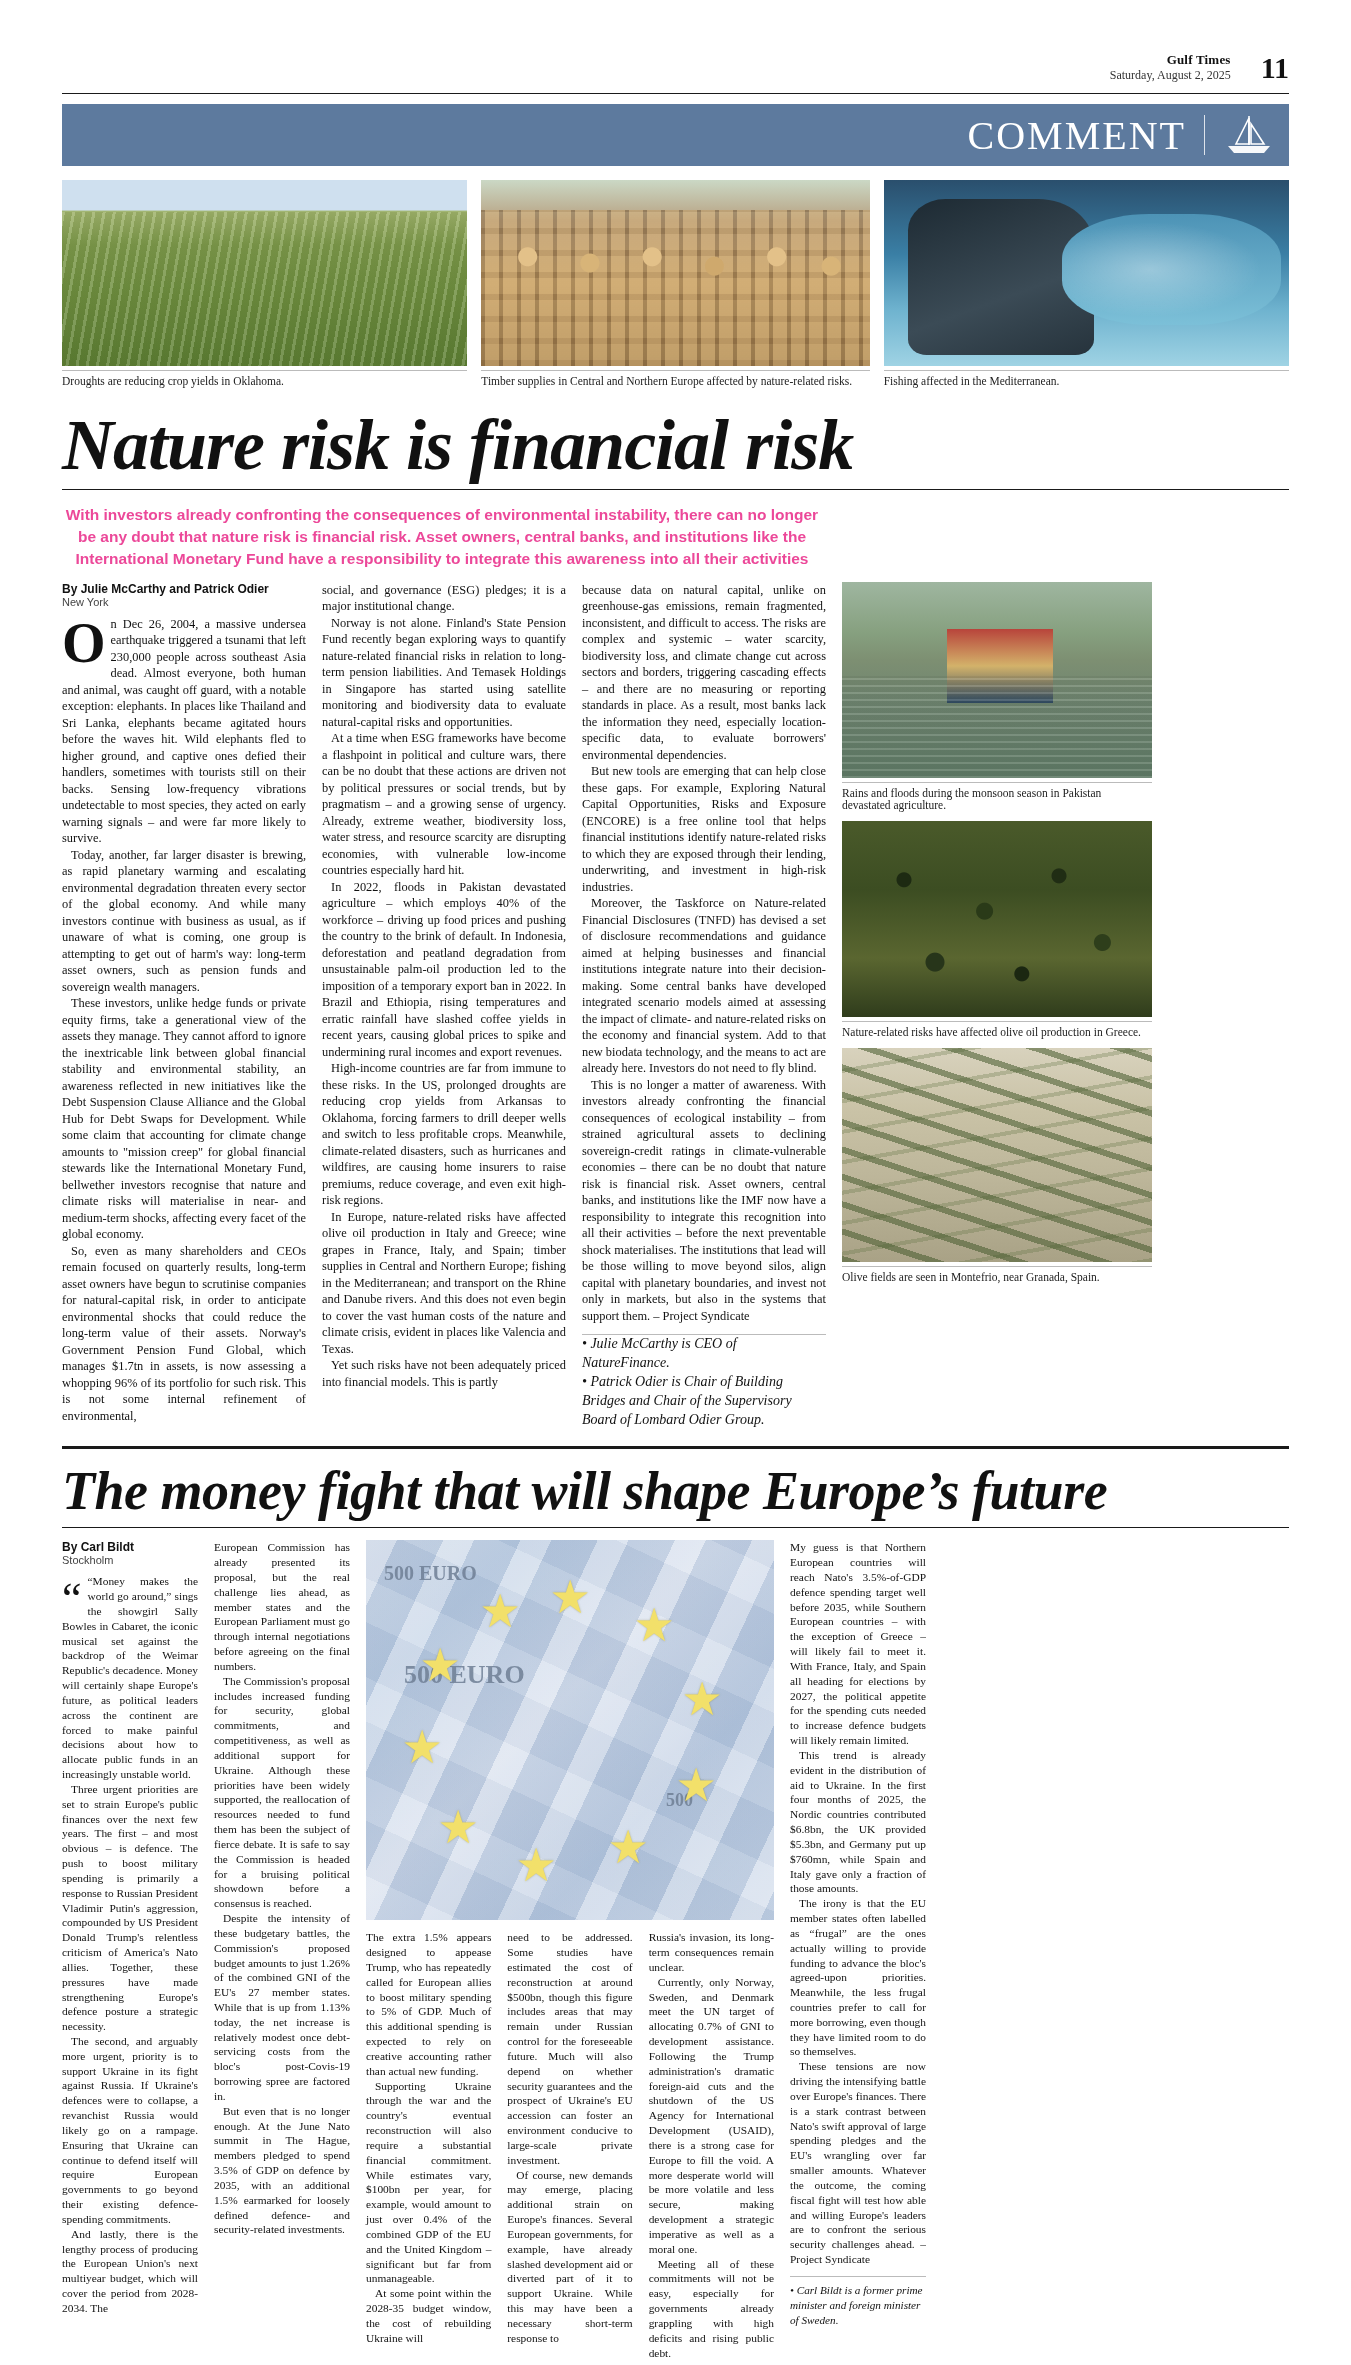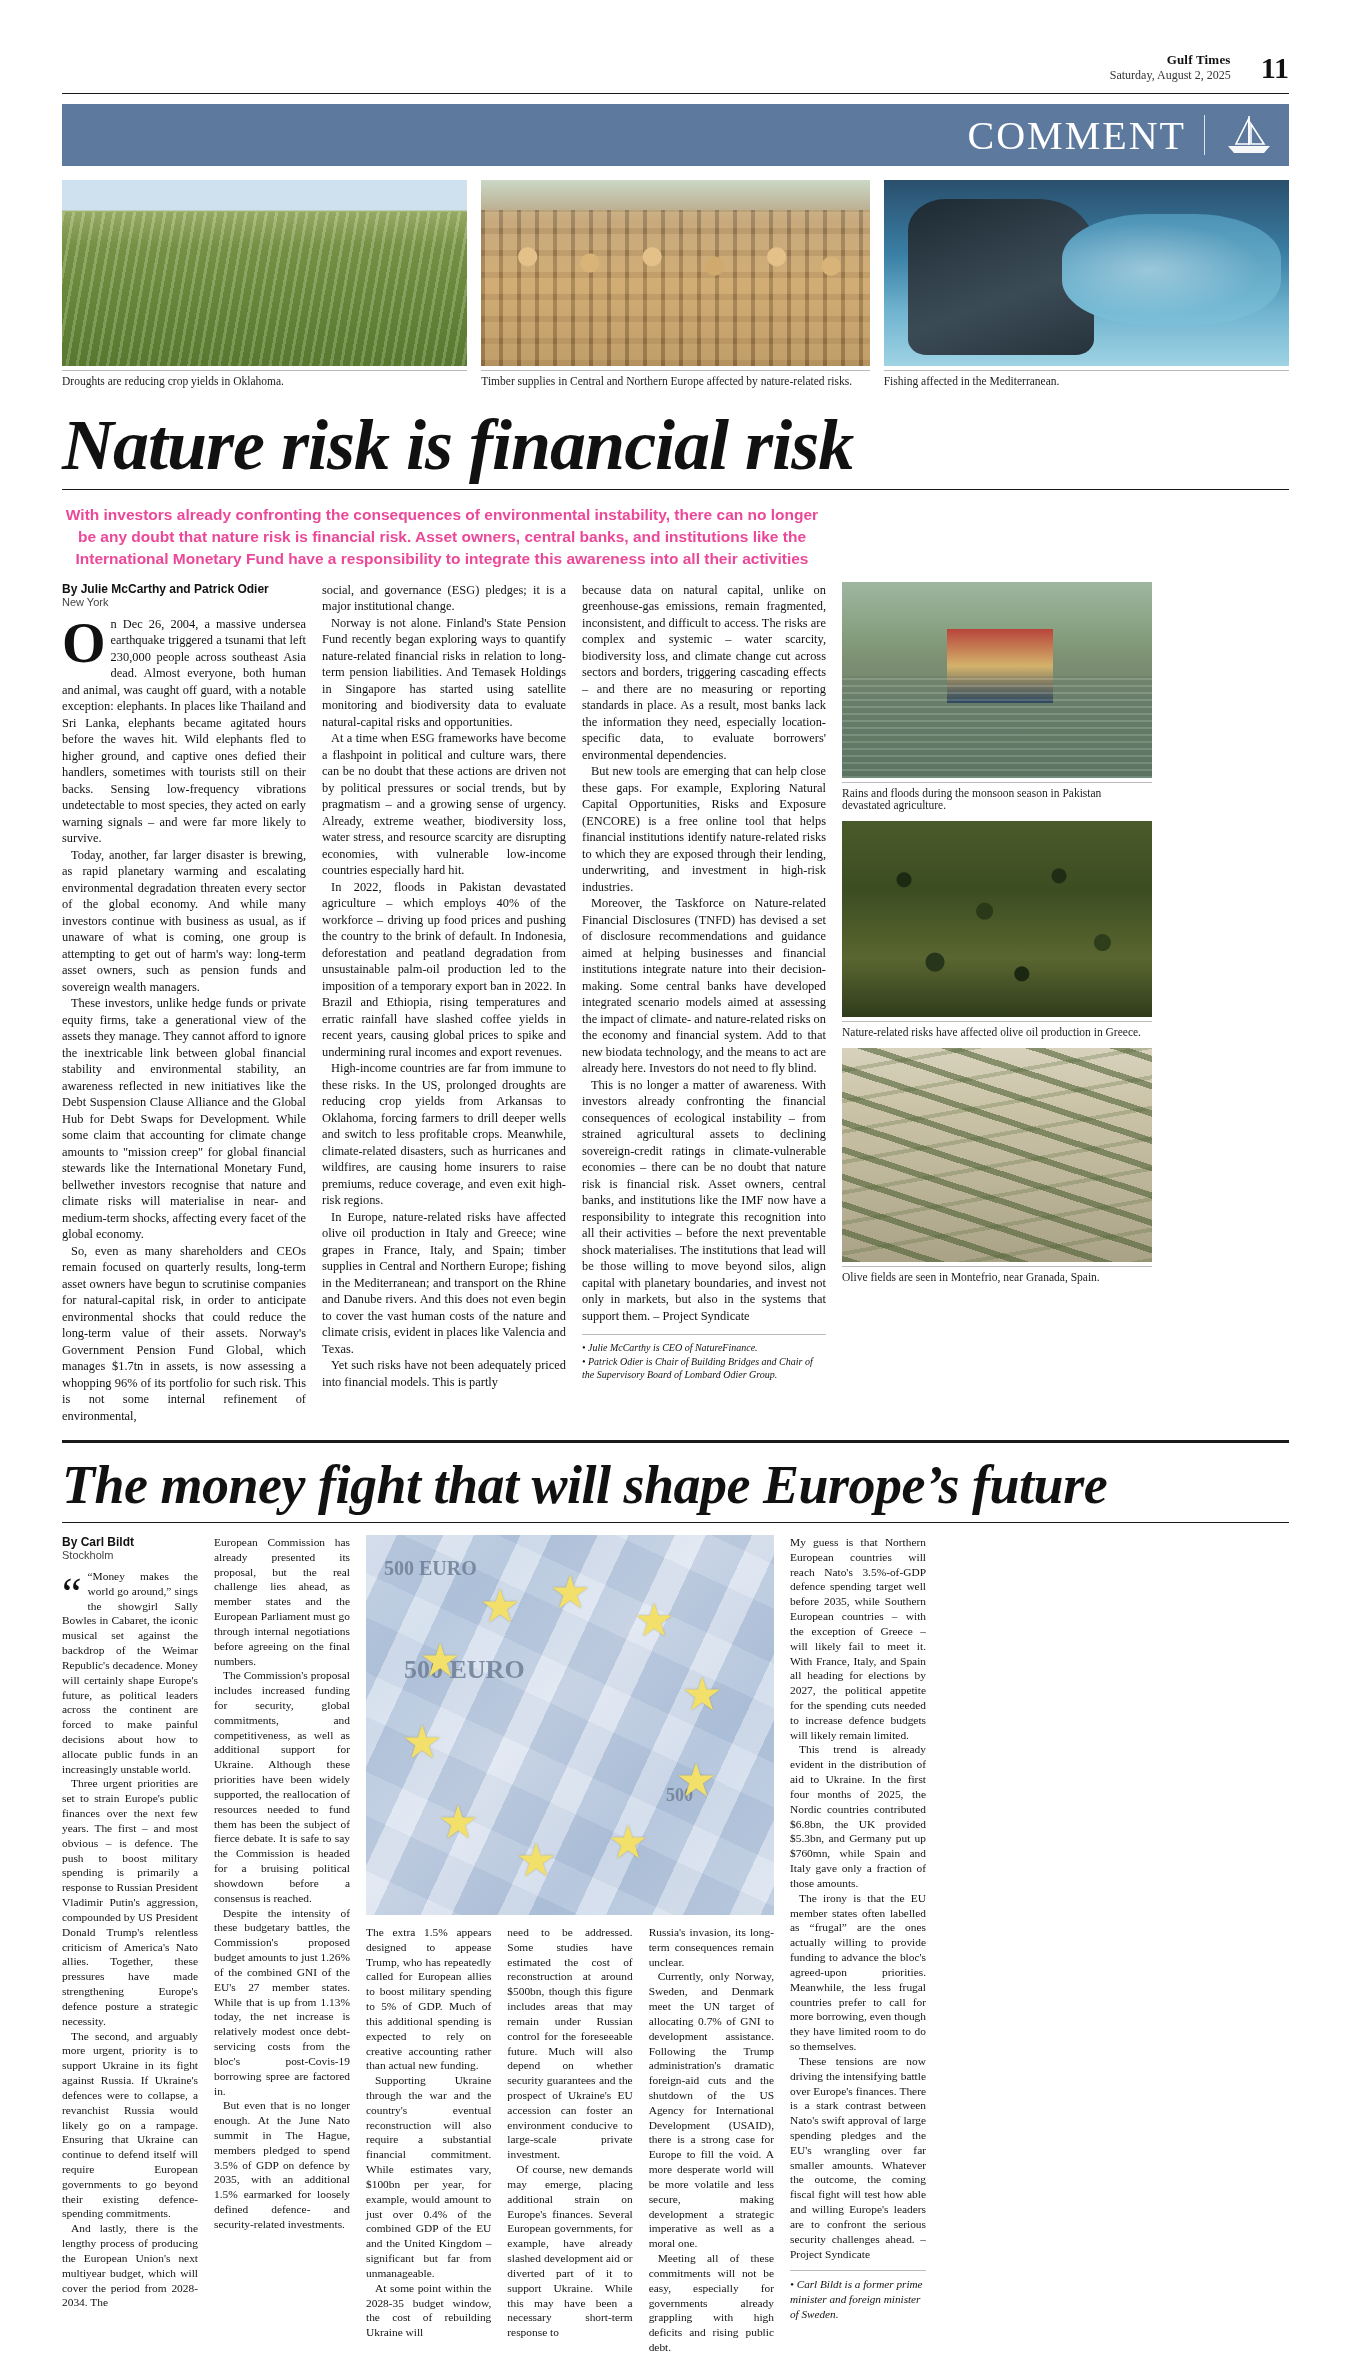--- a/index.html
+++ b/index.html
@@ -197,25 +197,24 @@
   .dropcap-wrap p:first-child::first-letter {
     float: left;
     font-size: 56px;
     line-height: .84;
     padding: 4px 5px 0 0;
     font-family: "Liberation Serif", serif;
     font-weight: bold;
   }
   .italic-note {
     font-style: italic;
-    font-size: 10px;
+    font-size: 14px;
     line-height: 1.35;
     margin-top: 10px;
     border-top: 1px solid #bbb;
-    padding-top: 6px;
   }
 
   
   .rail { width: 310px; }
   .rail .ph { height: 196px; }
   .rail .ph.tall { height: 214px; }
   .rail .cap { margin-bottom: 10px; }
 
   .ph-flood {
     background: linear-gradient(180deg,#9fb6a0 0%, #86a07f 26%, #7d8f72 40%, #6f8570 60%, #5f7a66 100%);

